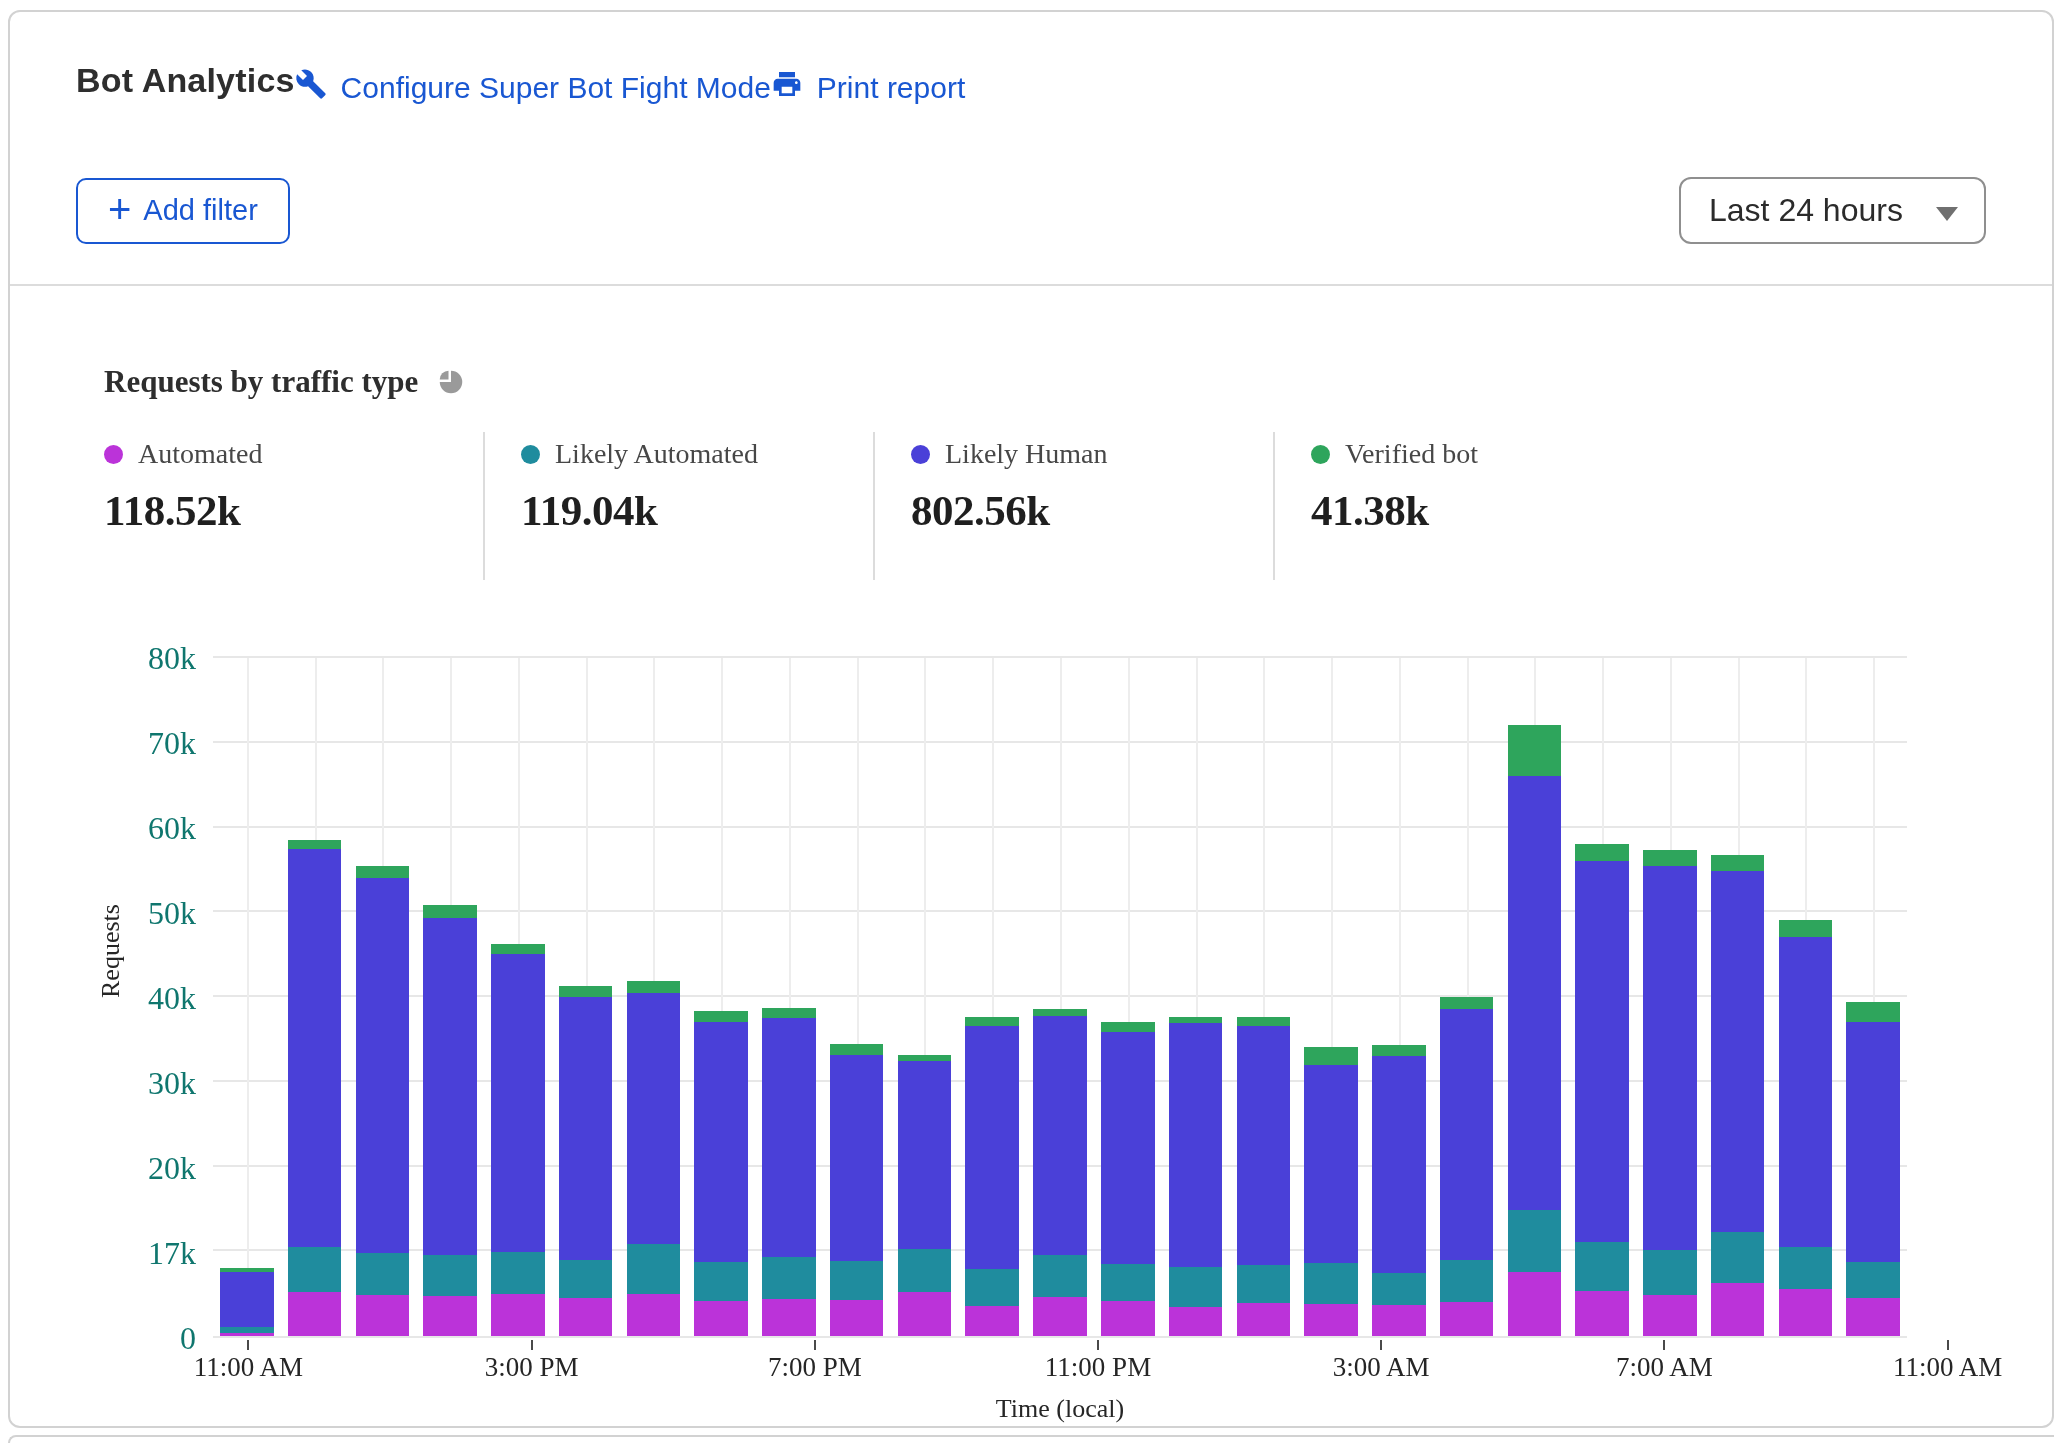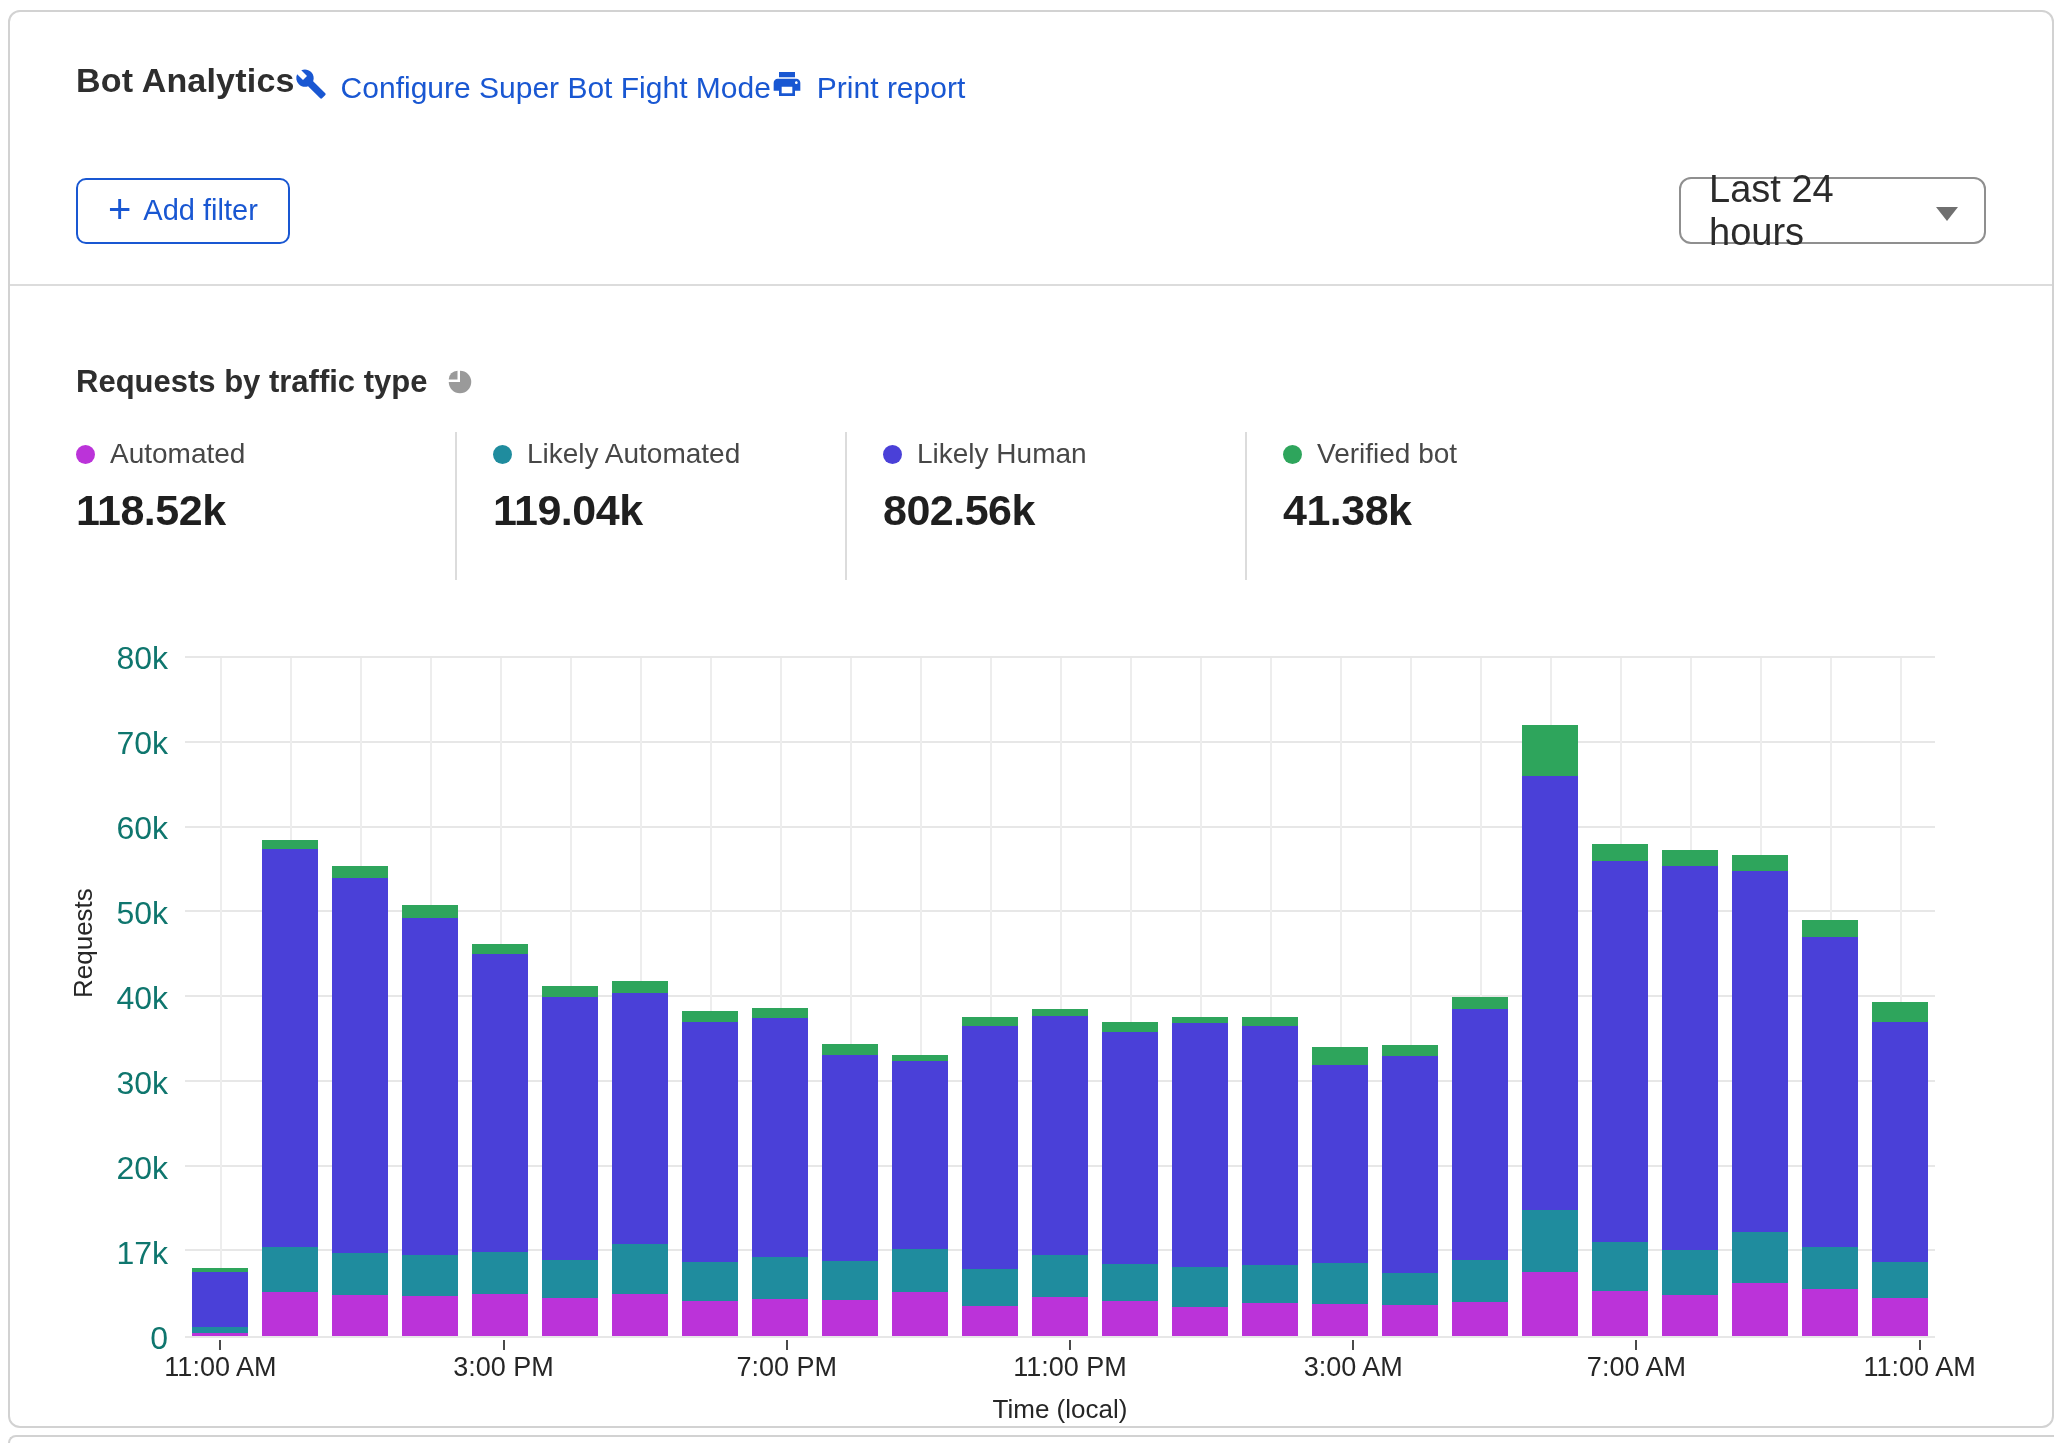--- a/index.html
+++ b/index.html
@@ -21,24 +21,24 @@
   .header-row{display:flex;justify-content:flex-start;align-items:flex-start;}
   .page-title{font-size:34px;font-weight:700;color:#2e2e2e;line-height:40px;letter-spacing:.2px;}
   .header-links{display:flex;margin-top:8px;}
   .hlink{display:flex;align-items:center;gap:14px;color:var(--link);font-size:30px;cursor:pointer;}
   .hlink svg{width:32px;height:32px;fill:var(--link);flex:0 0 auto;}
   .filter-row{display:flex;justify-content:space-between;align-items:center;margin-top:70px;}
   .add-filter{display:flex;align-items:center;gap:12px;border:2px solid var(--link);border-radius:10px;
     height:66px;padding:0 30px;color:var(--link);font-size:29px;background:#fff;cursor:pointer;}
   .plus{font-size:40px;line-height:40px;font-weight:400;margin-top:-4px;}
   .select{position:relative;width:307px;height:67px;border:2px solid #8f8f8f;border-radius:12px;
-    display:flex;align-items:center;padding:0 60px 0 28px;font-size:38px;color:#2b2b2b;background:#fff;cursor:pointer;}
+    display:flex;align-items:center;padding:0 60px 0 28px;font-size:32px;color:#2b2b2b;background:#fff;cursor:pointer;}
   .caret{position:absolute;right:26px;top:28px;width:0;height:0;border-left:11px solid transparent;
     border-right:11px solid transparent;border-top:14px solid #707070;}
-  .card-body{padding:0 66px;}
+  .card-body{padding:0 94px;font-family:Liberation Serif, serif;}
   .section-title-row{display:flex;align-items:center;gap:18px;margin-top:78px;}
   .section-title{font-size:31px;font-weight:700;color:#2e2e2e;line-height:36px;}
   .pie-icon svg{width:30px;height:30px;display:block;}
   .stats-row{display:grid;grid-template-columns:379px 390px 400px 395px 1fr;margin-top:32px;min-height:148px;}
   .stat-col{padding-top:6px;}
   .stat-col + .stat-col{border-left:2px solid var(--divider);padding-left:36px;}
   .stat-head{display:flex;align-items:center;gap:15px;font-size:28px;color:var(--text-mid);}
   .dot{width:19px;height:19px;border-radius:50%;flex:0 0 auto;}
   .stat-value{margin-top:16px;font-size:43px;font-weight:700;color:#1f1f1f;letter-spacing:-.5px;}
   

